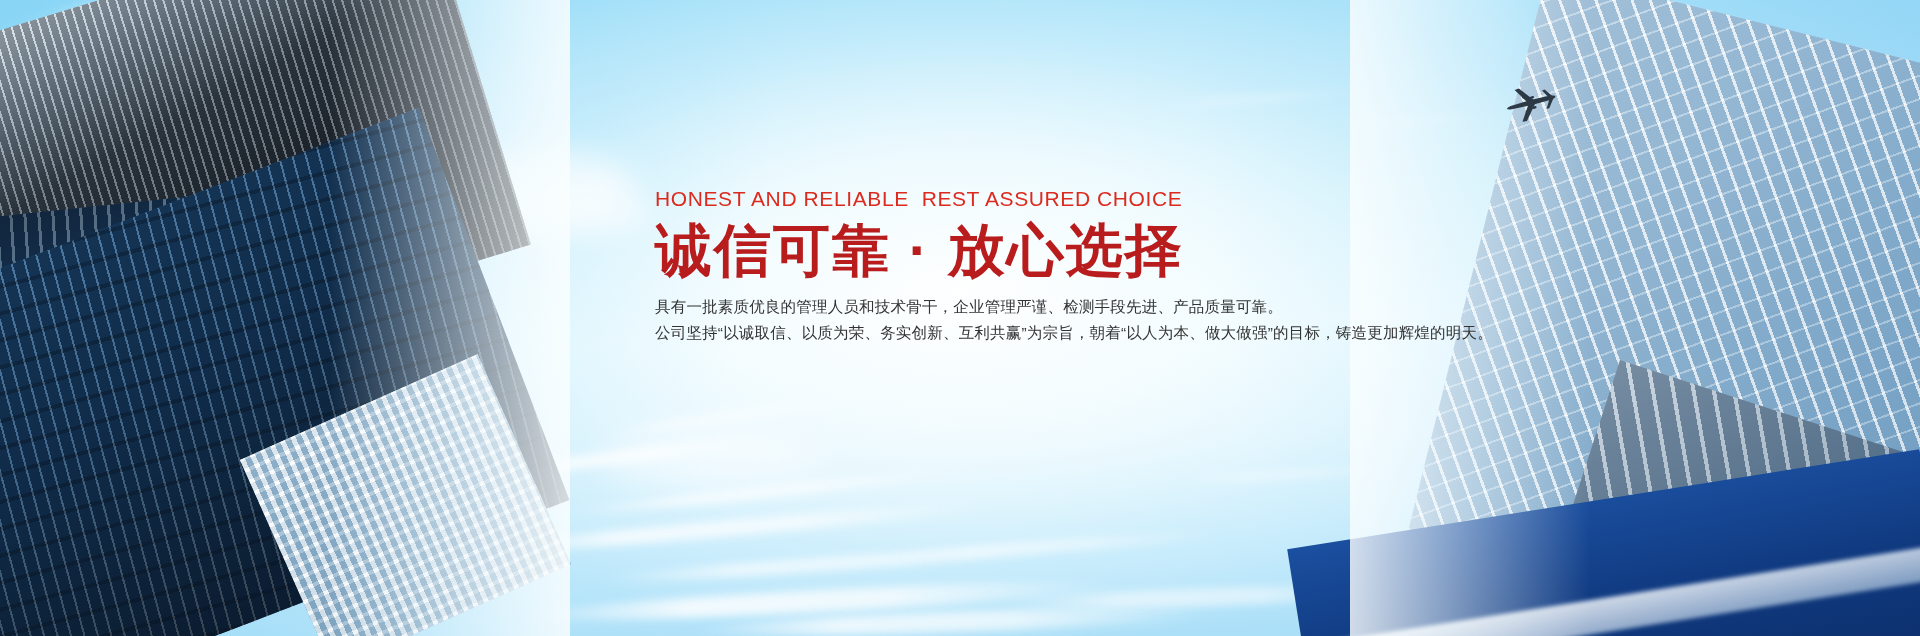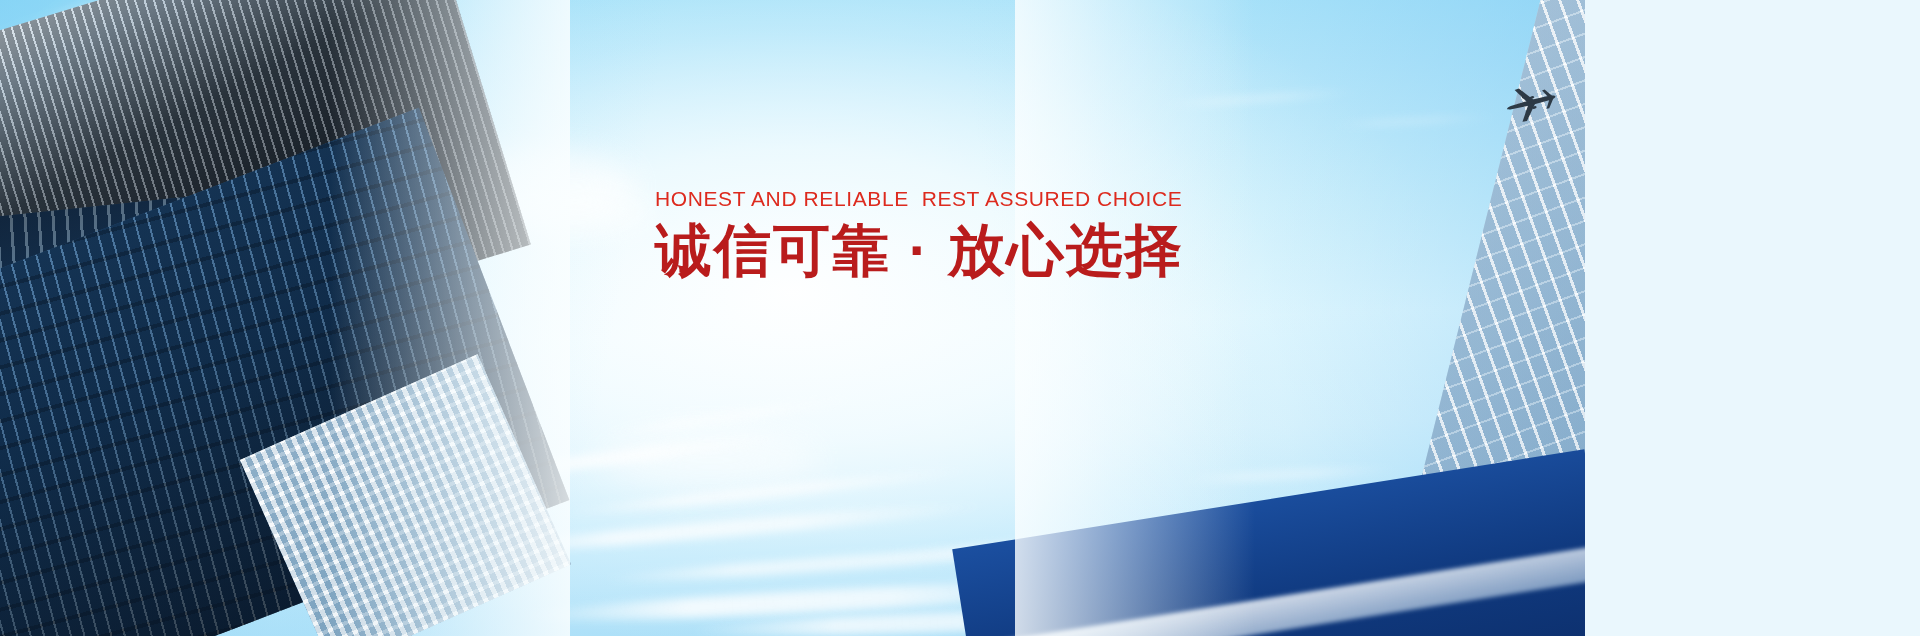--- a/index.html
+++ b/index.html
@@ -6,21 +6,21 @@
   * { margin:0; padding:0; box-sizing:border-box; }
   html, body {
     width:1920px; height:636px;
     overflow:hidden;
     font-family:"Liberation Sans","DejaVu Sans",sans-serif;
     background:#eaf7fd;
   }
 
   .banner {
     position:relative;
-    width:1585px; height:636px;
+    width:1920px; height:636px;
     overflow:hidden;
   }
 
   
   .sky {
     position:absolute; inset:0;
     background:
       radial-gradient(ellipse 780px 420px at 50% 46%,
           rgba(255,255,255,0.96) 0%,
           rgba(246,253,255,0.80) 34%,
@@ -247,15 +247,19 @@
         <ellipse cx="31" cy="26.2" rx="2.2" ry="1.3"></ellipse>
       </g>
     </svg>
   </div>
 
   <div class="copy">
     <div class="eyebrow" style="color: rgb(221, 42, 30);">HONEST AND RELIABLE  REST ASSURED CHOICE</div>
 
     <div class="headline" style="color: #b91c1c;">诚信可靠 · 放心选择</div>
 
+    <div class="desc">
+      <p style="color: rgb(51, 51, 51);">具有一批素质优良的管理人员和技术骨干，企业管理严谨、检测手段先进、产品质量可靠。</p>
+      <p style="color: rgb(51, 51, 51);">公司坚持“以诚取信、以质为荣、务实创新、互利共赢”为宗旨，朝着“以人为本、做大做强”的目标，铸造更加辉煌的明天。</p>
+    </div>
   </div>
 
 </div>
 
 </body></html>

